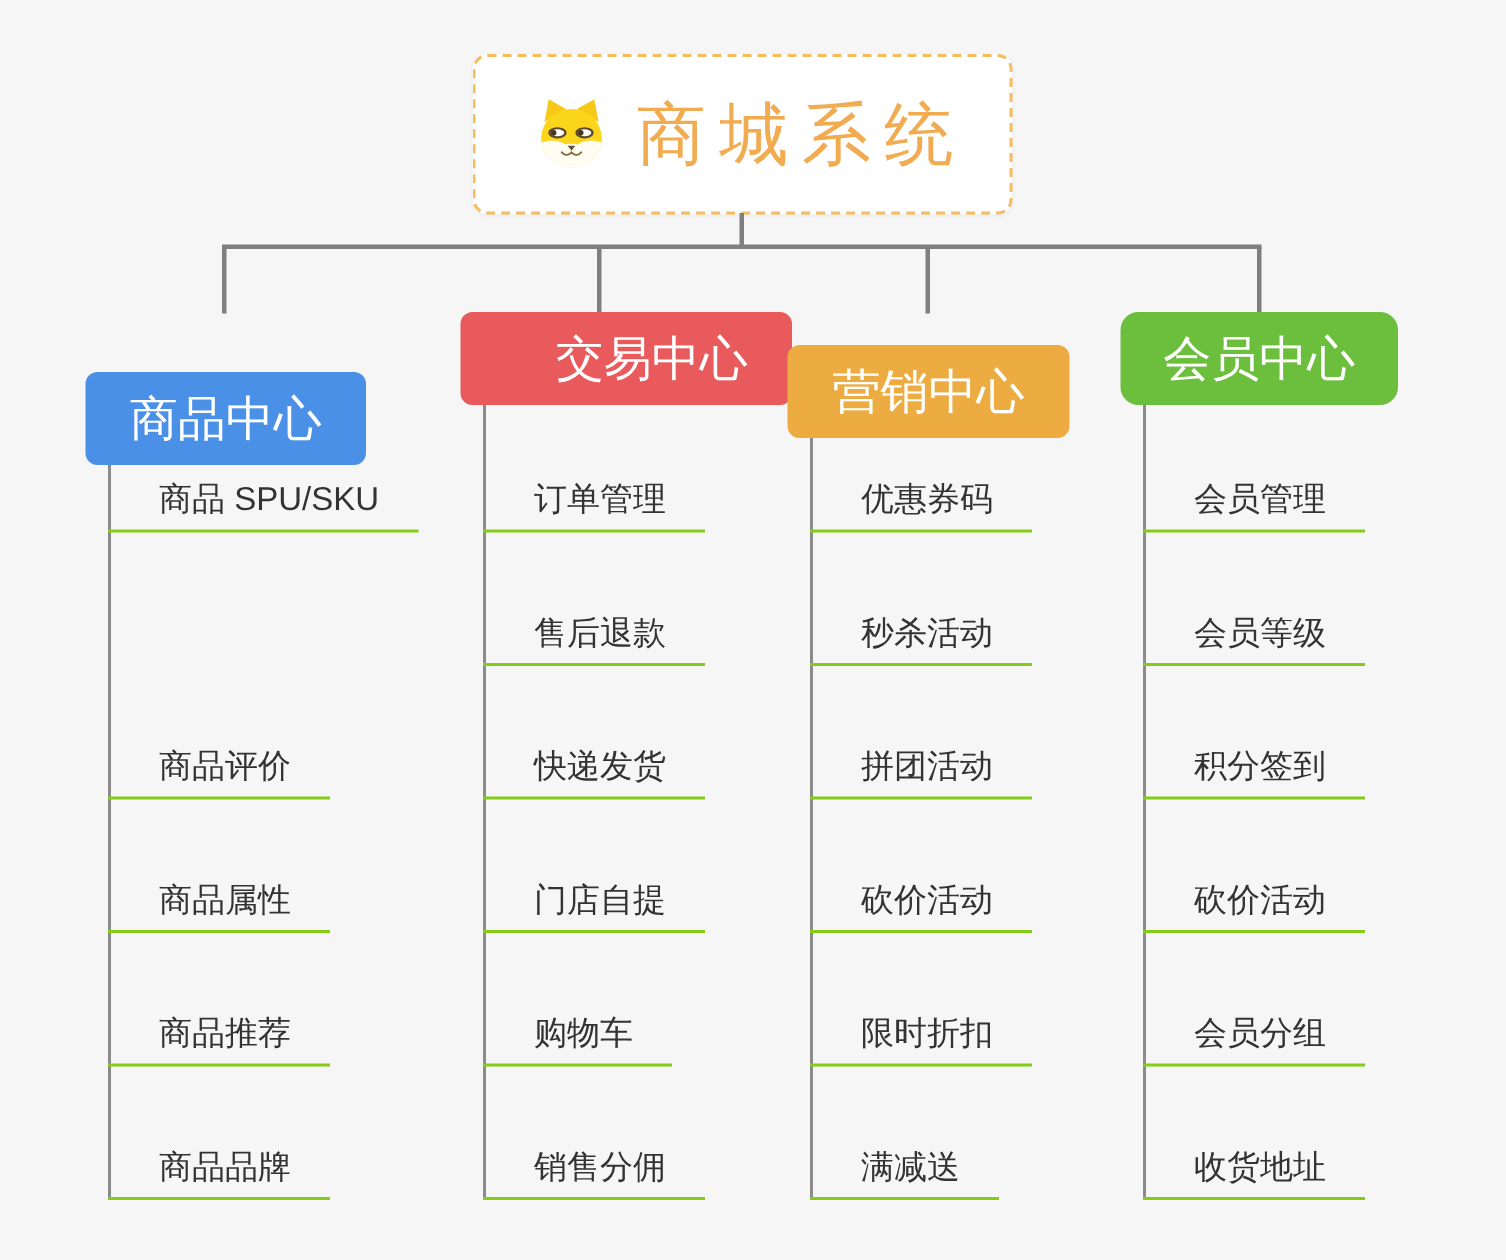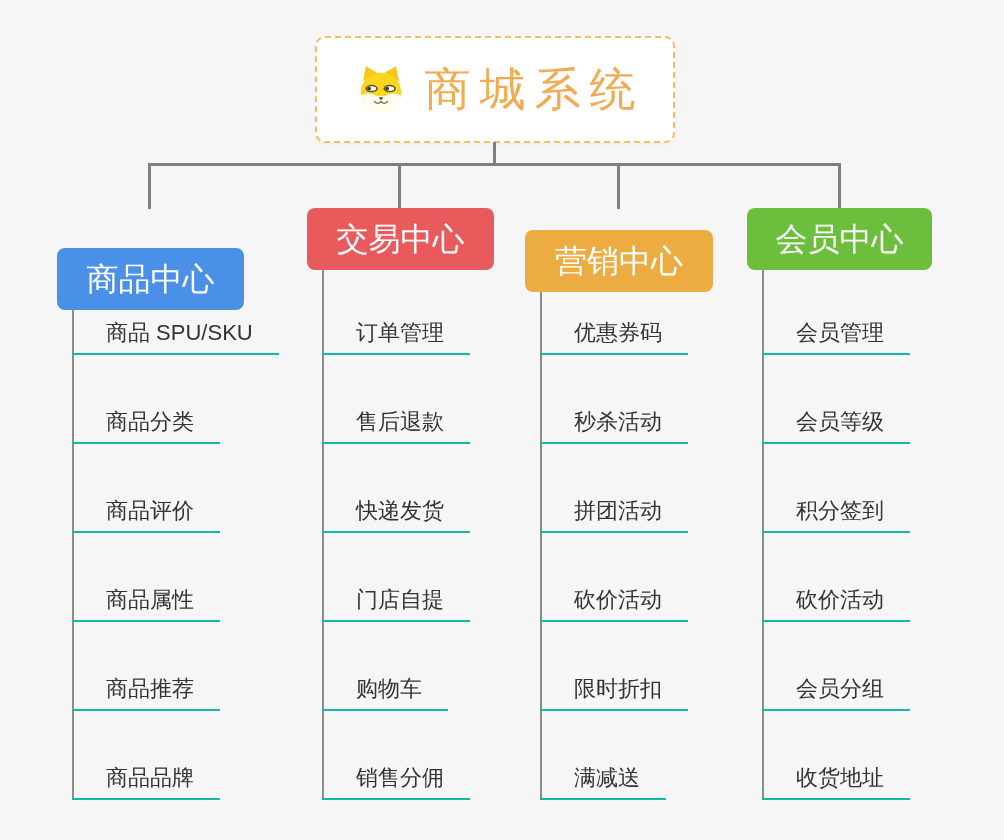--- a/index.html
+++ b/index.html
@@ -23,27 +23,27 @@
   .d0{left:148px}.d1{left:398px}.d2{left:617px}.d3{left:838px}
 
   
   .spine{position:absolute;top:269px;height:531px;width:2px;background:#8b8b8b;}
   .sp0{left:72px}.sp1{left:322px}.sp2{left:540px}.sp3{left:762px}
 
   
   .branch{position:absolute;top:208px;height:62px;border-radius:8px;color:#ffffff;
           font-size:32px;line-height:62px;text-align:center;white-space:nowrap;cursor:pointer;}
   .b0{left:57px;width:187px;background:#4b90e7;margin-top:40px;}
-  .b1{left:307px;width:187px;background:#e85a5c;}
+  .b1{left:307px;width:187px;background:#e85a5c;padding-left:34px;}
   .b2{left:525px;width:188px;background:#ecac41;margin-top:22px;}
-  .b3{left:747px;width:185px;background:#6cbf3d;}
+  .b3{left:747px;width:185px;background:#6cbf3d;border-radius:12px;}
 
   
   .leaf{position:absolute;font-size:22px;line-height:30px;color:#333333;white-space:nowrap;
-        padding:0 26px 5px 34px;border-bottom:2px solid #14b8a6;cursor:pointer;}
+        padding:0 26px 5px 34px;border-bottom:2px solid #84cc16;cursor:pointer;}
   .c0{left:72px}.c1{left:322px}.c2{left:540px}.c3{left:762px}
   .r0{top:318px}.r1{top:407px}.r2{top:496px}.r3{top:585px}.r4{top:674px}.r5{top:763px}
 </style>
 </head>
 <body>
 
 <div class="canvas">
 
   <div class="root">
     <svg class="dog" viewBox="0 0 72 72" aria-hidden="true">
@@ -81,21 +81,20 @@
   <div class="spine sp1"></div>
   <div class="spine sp2"></div>
   <div class="spine sp3"></div>
 
   <div class="branch b0">商品中心</div>
   <div class="branch b1">交易中心</div>
   <div class="branch b2">营销中心</div>
   <div class="branch b3">会员中心</div>
 
   <div class="leaf c0 r0">商品 SPU/SKU</div>
-  <div class="leaf c0 r1">商品分类</div>
   <div class="leaf c0 r2">商品评价</div>
   <div class="leaf c0 r3">商品属性</div>
   <div class="leaf c0 r4">商品推荐</div>
   <div class="leaf c0 r5">商品品牌</div>
 
   <div class="leaf c1 r0">订单管理</div>
   <div class="leaf c1 r1">售后退款</div>
   <div class="leaf c1 r2">快递发货</div>
   <div class="leaf c1 r3">门店自提</div>
   <div class="leaf c1 r4">购物车</div>

